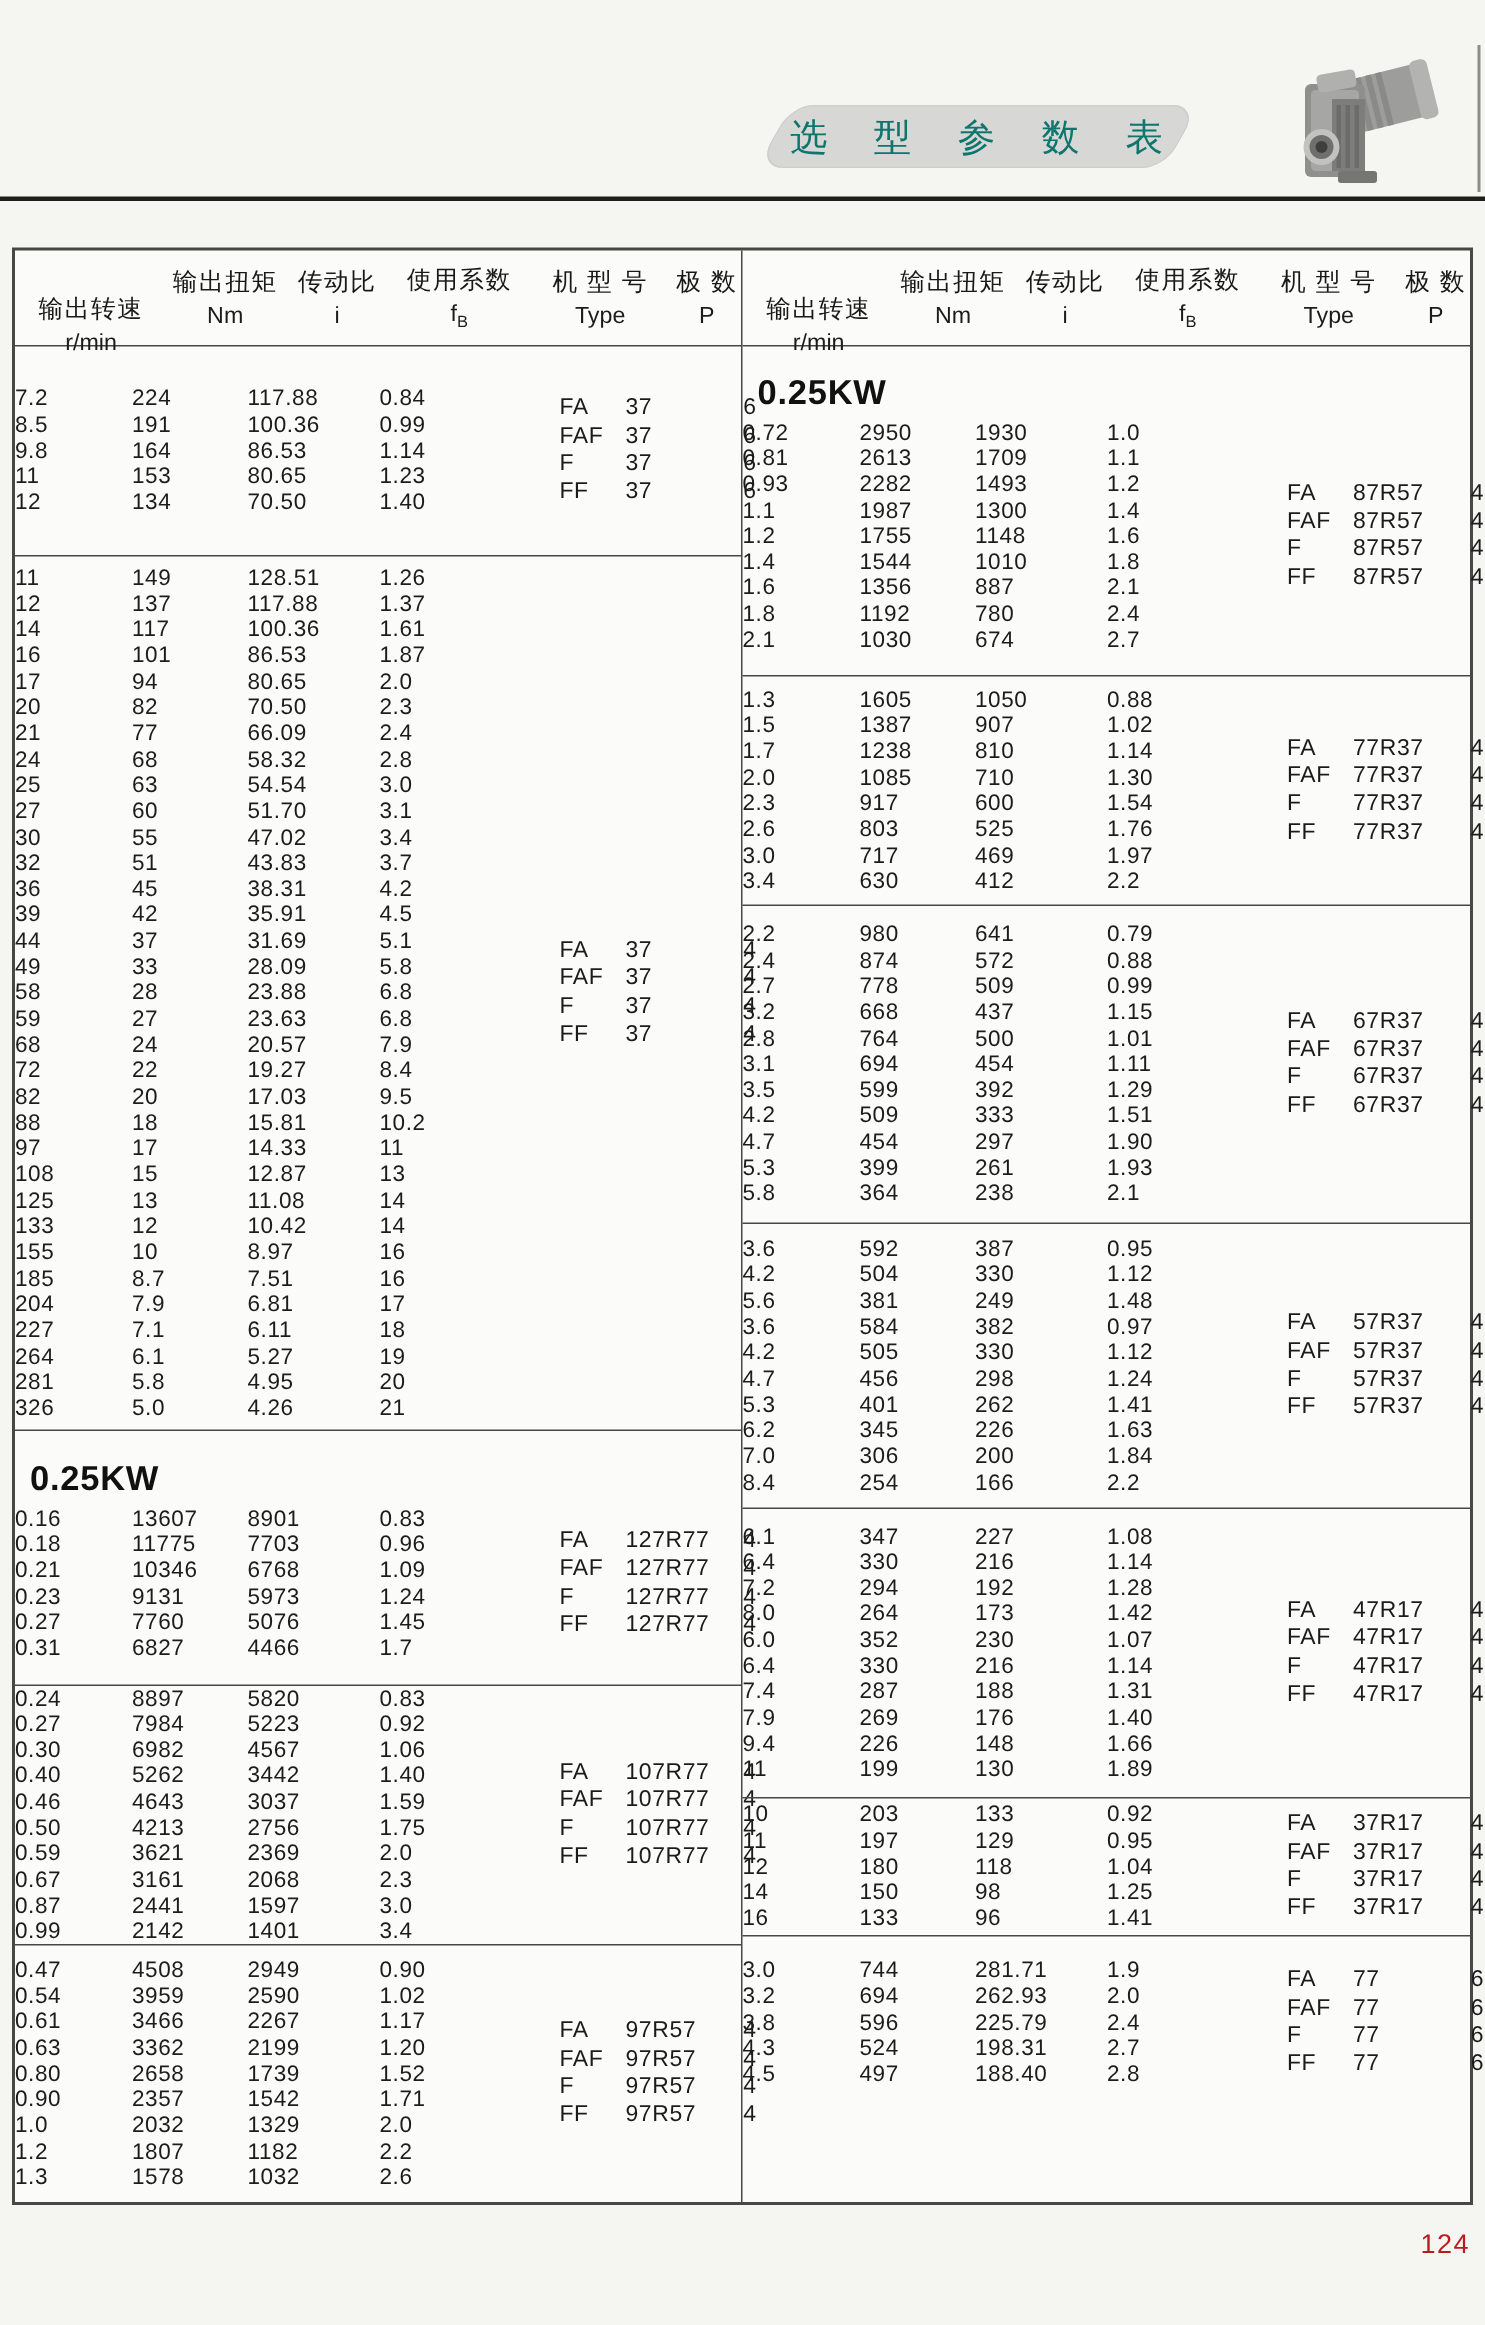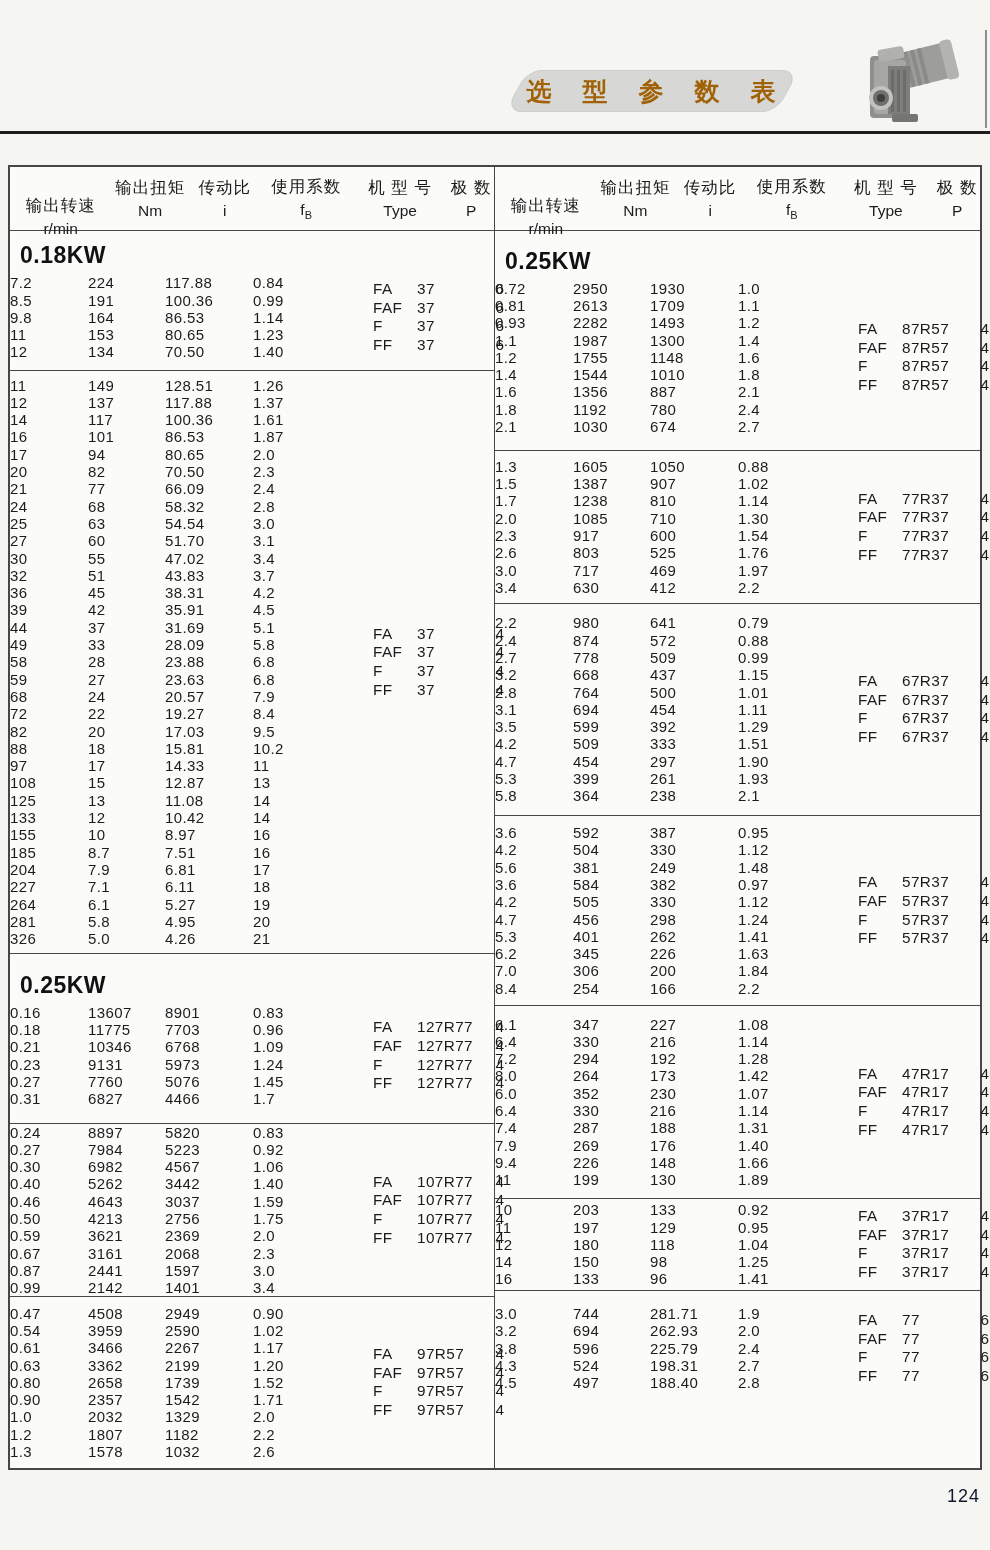--- a/index.html
+++ b/index.html
@@ -11,21 +11,21 @@
   
   .top-rule{position:absolute;left:0;top:131px;width:990px;height:3px;background:#1d1d1d;}
   .banner{
     position:absolute;left:516px;top:70px;width:272px;height:42px;
     background:#d7d7d5;border-radius:14px 18px 14px 18px;
     transform:skewX(-30deg);box-shadow:0 0 0 1px #cfcfcd inset;
   }
   .banner-text{
     position:absolute;left:516px;top:70px;width:272px;height:42px;
     display:flex;align-items:center;justify-content:center;
-    font-size:25px;font-weight:700;letter-spacing:12px;color:#a16207;
+    font-size:25px;font-weight:400;letter-spacing:12px;color:#0f766e;
     padding-left:10px;box-sizing:border-box;
   }
   .photo{position:absolute;right:26px;top:26px;width:116px;height:102px;}
   .edge-mark{position:absolute;right:3px;top:30px;width:2px;height:98px;background:#8d8d8d;}
   
   .tablebox{
     position:absolute;left:8px;top:165px;width:974px;height:1305px;
     background:#fbfbf9;border:2px solid #474747;box-sizing:border-box;
     display:flex;
   }
@@ -60,21 +60,21 @@
   .tblock{
     display:grid;grid-template-columns:44px 62px 42px;
     font-size:15.3px;line-height:18.6px;letter-spacing:0.4px;color:#1b1b1b;
     align-content:center;
     margin-left:40px;
   }
   .tprefix{white-space:nowrap;}
   .tmodel{white-space:nowrap;}
   .tp{text-align:center;}
   
-  .pagenum{position:absolute;right:10px;top:1486px;font-size:18px;color:#0f172a;letter-spacing:1px;}
+  .pagenum{position:absolute;right:10px;top:1486px;font-size:18px;color:#b91c1c;letter-spacing:1px;}
 </style>
 </head>
 <body>
 
 <div class="photo">
   <svg width="116" height="102" viewBox="0 0 116 102">
     <g>
 
       <g transform="rotate(-14 75 40)">
         <rect x="48" y="22" width="58" height="36" rx="5" fill="#9d9d9b"></rect>
@@ -131,21 +131,20 @@
           <div class="hzh">机 型 号</div>
           <div class="hunit">Type</div>
         </div>
         <div class="hcell hc5">
           <div class="hzh">极 数</div>
           <div class="hunit">P</div>
         </div>
       </div>
     <div style="display:flex;flex-direction:column;flex:1;">
         <div class="section left-0">
-          <div class="power-label">0.18KW</div>
           <div class="content">
             <div class="dgrid">
               <div class="dcell">7.2</div>
               <div class="dcell">224</div>
               <div class="dcell">117.88</div>
               <div class="dcell">0.84</div>
               <div class="dcell">8.5</div>
               <div class="dcell">191</div>
               <div class="dcell">100.36</div>
               <div class="dcell">0.99</div>

